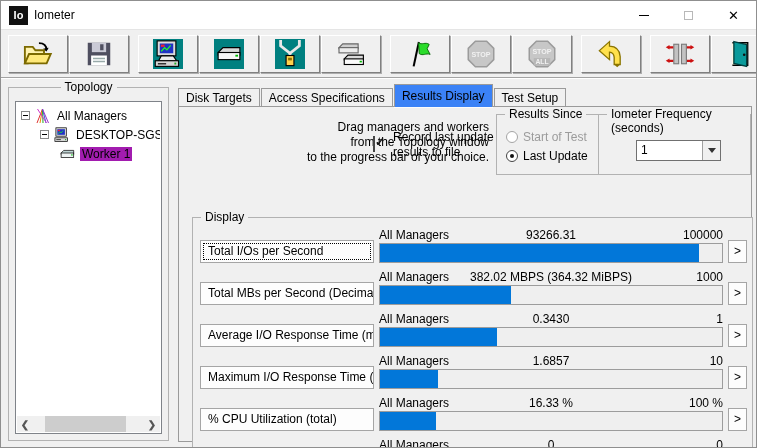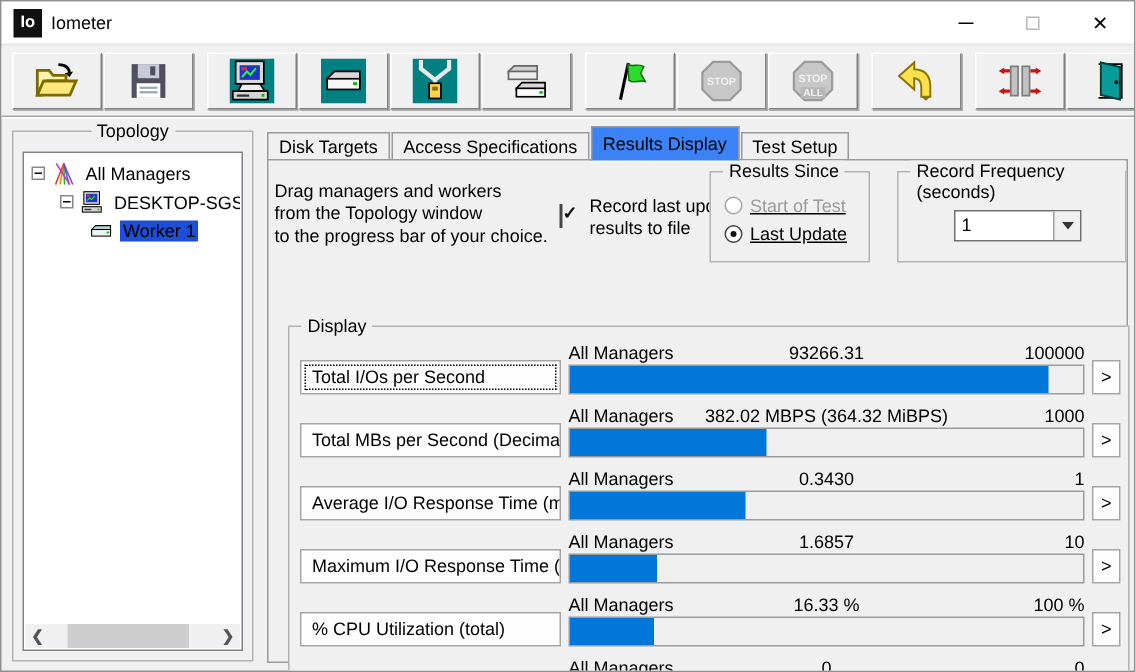--- a/index.html
+++ b/index.html
@@ -40,45 +40,45 @@
   .treewrap { position:absolute; left:6px; top:13px; right:6px; bottom:6px;
               background:#fff; border:1px solid #7f8389; }
   .tree { position:absolute; left:1px; top:4px; right:1px; bottom:18px; overflow:hidden; }
   .tree-row { display:flex; align-items:center; height:19px; white-space:nowrap; }
   .expander { width:9px; height:9px; border:1px solid #888; background:#fff; position:relative;
               margin-right:4px; flex:0 0 auto; }
   .expander::after { content:""; position:absolute; left:1px; right:1px; top:3px; height:1px; background:#000; }
   .tree-ico { width:17px; height:16px; margin-right:4px; flex:0 0 auto; }
   .tree-ico svg { width:17px; height:16px; display:block; }
   .tree-label { padding:0 2px; }
-  .tree-label.sel { background:#1d4ed8; }
+  .tree-label.sel { background:#a21caf; }
   
   .hscroll { position:absolute; left:1px; right:1px; bottom:1px; height:16px; background:#f0f0f0;
              display:flex; align-items:center; }
   .hs-arrow { width:16px; height:16px; display:flex; align-items:center; justify-content:center;
               color:#555; font-size:10px; font-weight:bold; flex:0 0 auto; }
   .hs-track { position:relative; flex:1; height:16px; }
   .hs-thumb { position:absolute; left:12px; top:0; width:73%; height:16px; background:#cdcdcd; }
 
   
   .tabstrip { position:absolute; left:177px; top:85px; height:21px; display:flex; align-items:flex-end; }
   .tab { height:19px; padding:2px 7px 0 7px; margin-right:1px; background:#f0f0f0;
          border:1px solid #9a9a9a; border-bottom:none; font-size:12px; white-space:nowrap; }
   .tab.active { height:23px; padding-top:4px; background:#3b82f6; position:relative; z-index:3;
                 margin-top:-4px; box-shadow:0 1px 0 #fcfcfc; }
   .tabpage { position:absolute; left:177px; top:105px; width:574px; height:336px;
              border:1px solid #9a9a9a; background:#f0f0f0; }
 
   
-  .drag-text { position:absolute; left:4px; top:13px; width:306px; text-align:left; line-height:15px; }
+  .drag-text { position:absolute; left:4px; top:13px; width:306px; text-align:right; line-height:15px; }
   .chk-wrap { position:absolute; left:194px; top:30px; }
   .checkbox { width:13px; height:13px; background:#fff; border:1px solid #454545; position:relative; }
   .checkbox .tick { position:absolute; left:1px; top:-2px; font-size:12px; font-weight:bold; color:#111; }
   .chk-label { position:absolute; left:214px; top:23px; line-height:15px; }
-  #since-box { left:294px; top:7px; width:107px; height:61px;text-decoration:underline; }
+  #since-box { left:317px; top:7px; width:107px; height:61px; }
   .radio-row { display:flex; align-items:center; height:19px; margin-left:9px; }
   .radio-row:first-of-type { margin-top:12px; }
   .radio { width:12px; height:12px; border:1px solid #444; border-radius:50%; background:#fff;
            margin-right:5px; position:relative; flex:0 0 auto; }
   .radio.on::after { content:""; position:absolute; left:3px; top:3px; width:4px; height:4px;
                      border-radius:50%; background:#111; }
   .radio-row.disabled { color:#9b9b9b; }
   .radio-row.disabled .radio { border-color:#a5a5a5; }
   #freq-box { left:419px; top:7px; width:153px; height:61px; }
   .combo { position:absolute; left:37px; top:25px; width:85px; height:21px; background:#fff;
@@ -351,21 +351,21 @@
             <span>Start of Test</span>
           </div>
           <div class="radio-row">
             <span class="radio on"></span>
             <span>Last Update</span>
           </div>
         </div>
     </div>
 
     <div class="groupbox" id="freq-box">
-      <span class="gb-legend">Record Frequency (seconds)</span>
+      <span class="gb-legend">Iometer Frequency (seconds)</span>
       <div class="combo">
         <span class="combo-val">1</span>
         <span class="combo-btn">
             <span class="combo-arrow"></span>
           </span>
       </div>
     </div>
 
     <div class="groupbox" id="display-box">
       <span class="gb-legend">Display</span>

